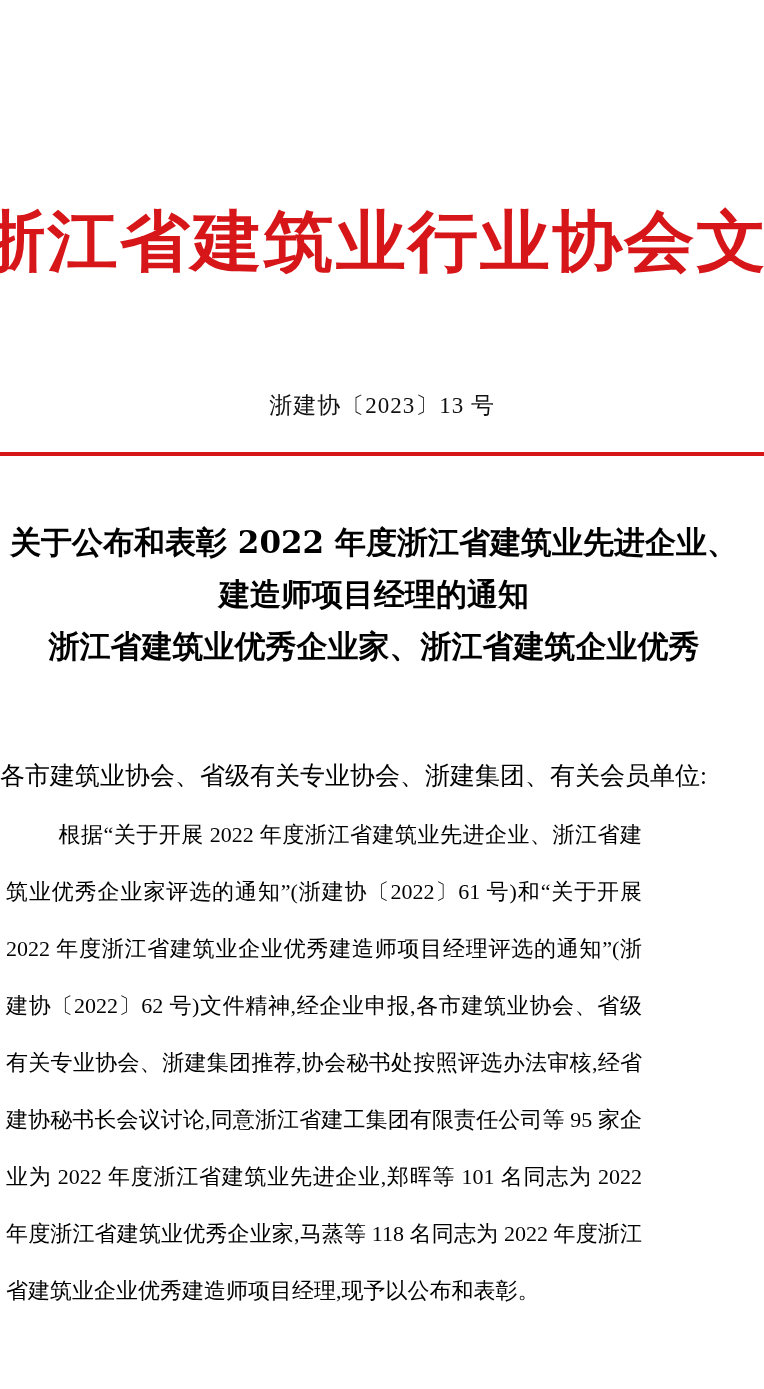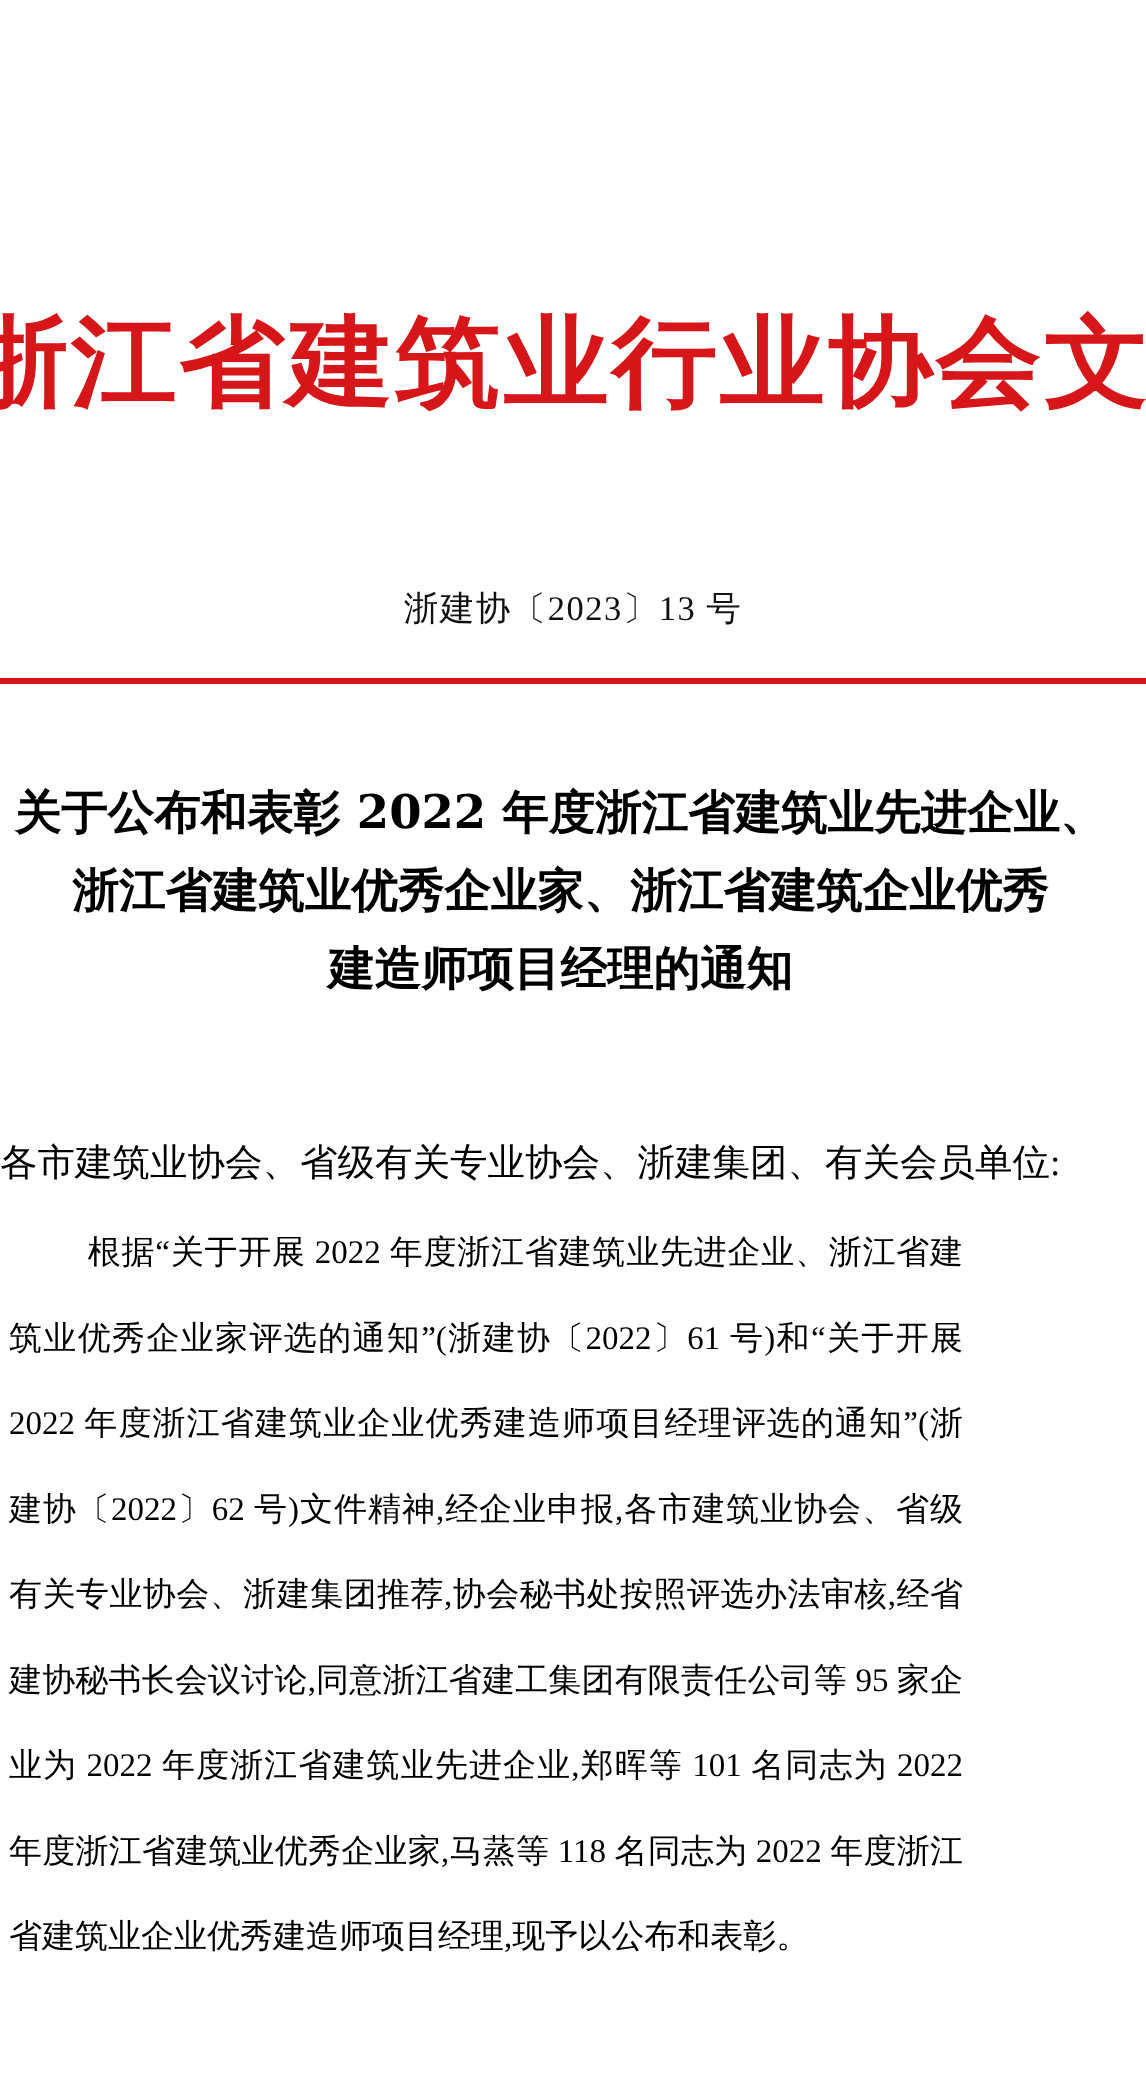--- a/index.html
+++ b/index.html
@@ -117,22 +117,22 @@
   <div class="masthead">
     <div class="masthead-title">浙江省建筑业行业协会文件</div>
   </div>
 
   <div class="doc-number">浙建协〔2023〕13 号</div>
 
   <div class="red-rule"></div>
 
   <div class="title-block">
     <div class="title-line">关于公布和表彰 2022 年度浙江省建筑业先进企业、</div>
+    <div class="title-line">建造师项目经理的通知</div>
     <div class="title-line">浙江省建筑业优秀企业家、浙江省建筑企业优秀</div>
-    <div class="title-line">建造师项目经理的通知</div>
   </div>
 
   <div class="body-block">
     <div class="addressee">各市建筑业协会、省级有关专业协会、浙建集团、有关会员单位:</div>
     <div class="para"><span class="indent"></span><span>根据“关于开展 2022 年度浙江省建筑业先进企业、浙江省建筑业优秀企业家评选的通知”(浙建协〔2022〕61 号)和“关于开展 2022 年度浙江省建筑业企业优秀建造师项目经理评选的通知”(浙建协〔2022〕62 号)文件精神,经企业申报,各市建筑业协会、省级有关专业协会、浙建集团推荐,协会秘书处按照评选办法审核,经省建协秘书长会议讨论,同意浙江省建工集团有限责任公司等 95 家企业为 2022 年度浙江省建筑业先进企业,郑晖等 101 名同志为 2022 年度浙江省建筑业优秀企业家,马蒸等 118 名同志为 2022 年度浙江省建筑业企业优秀建造师项目经理,现予以公布和表彰。</span></div>
   </div>
 
 </div>
 
 </body></html>

